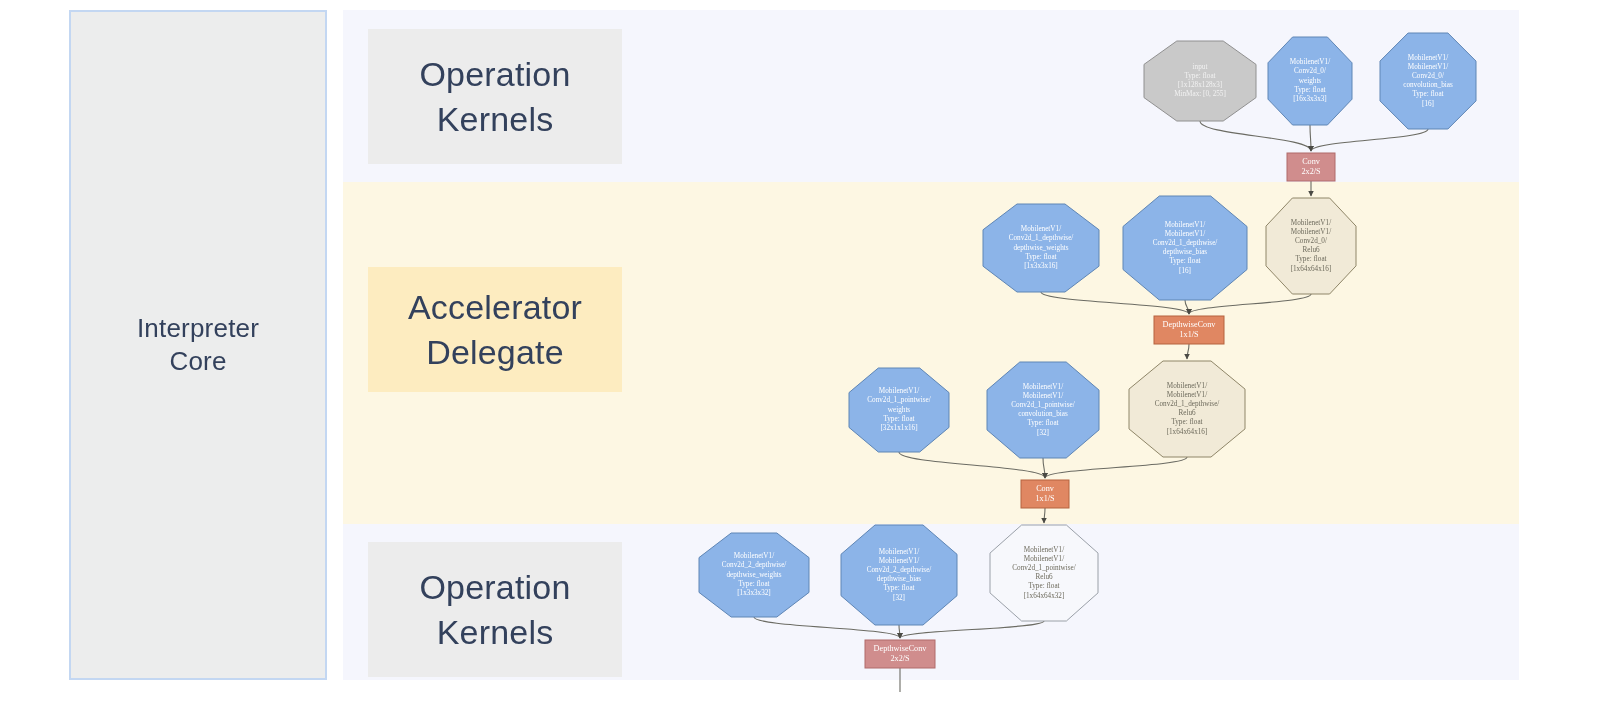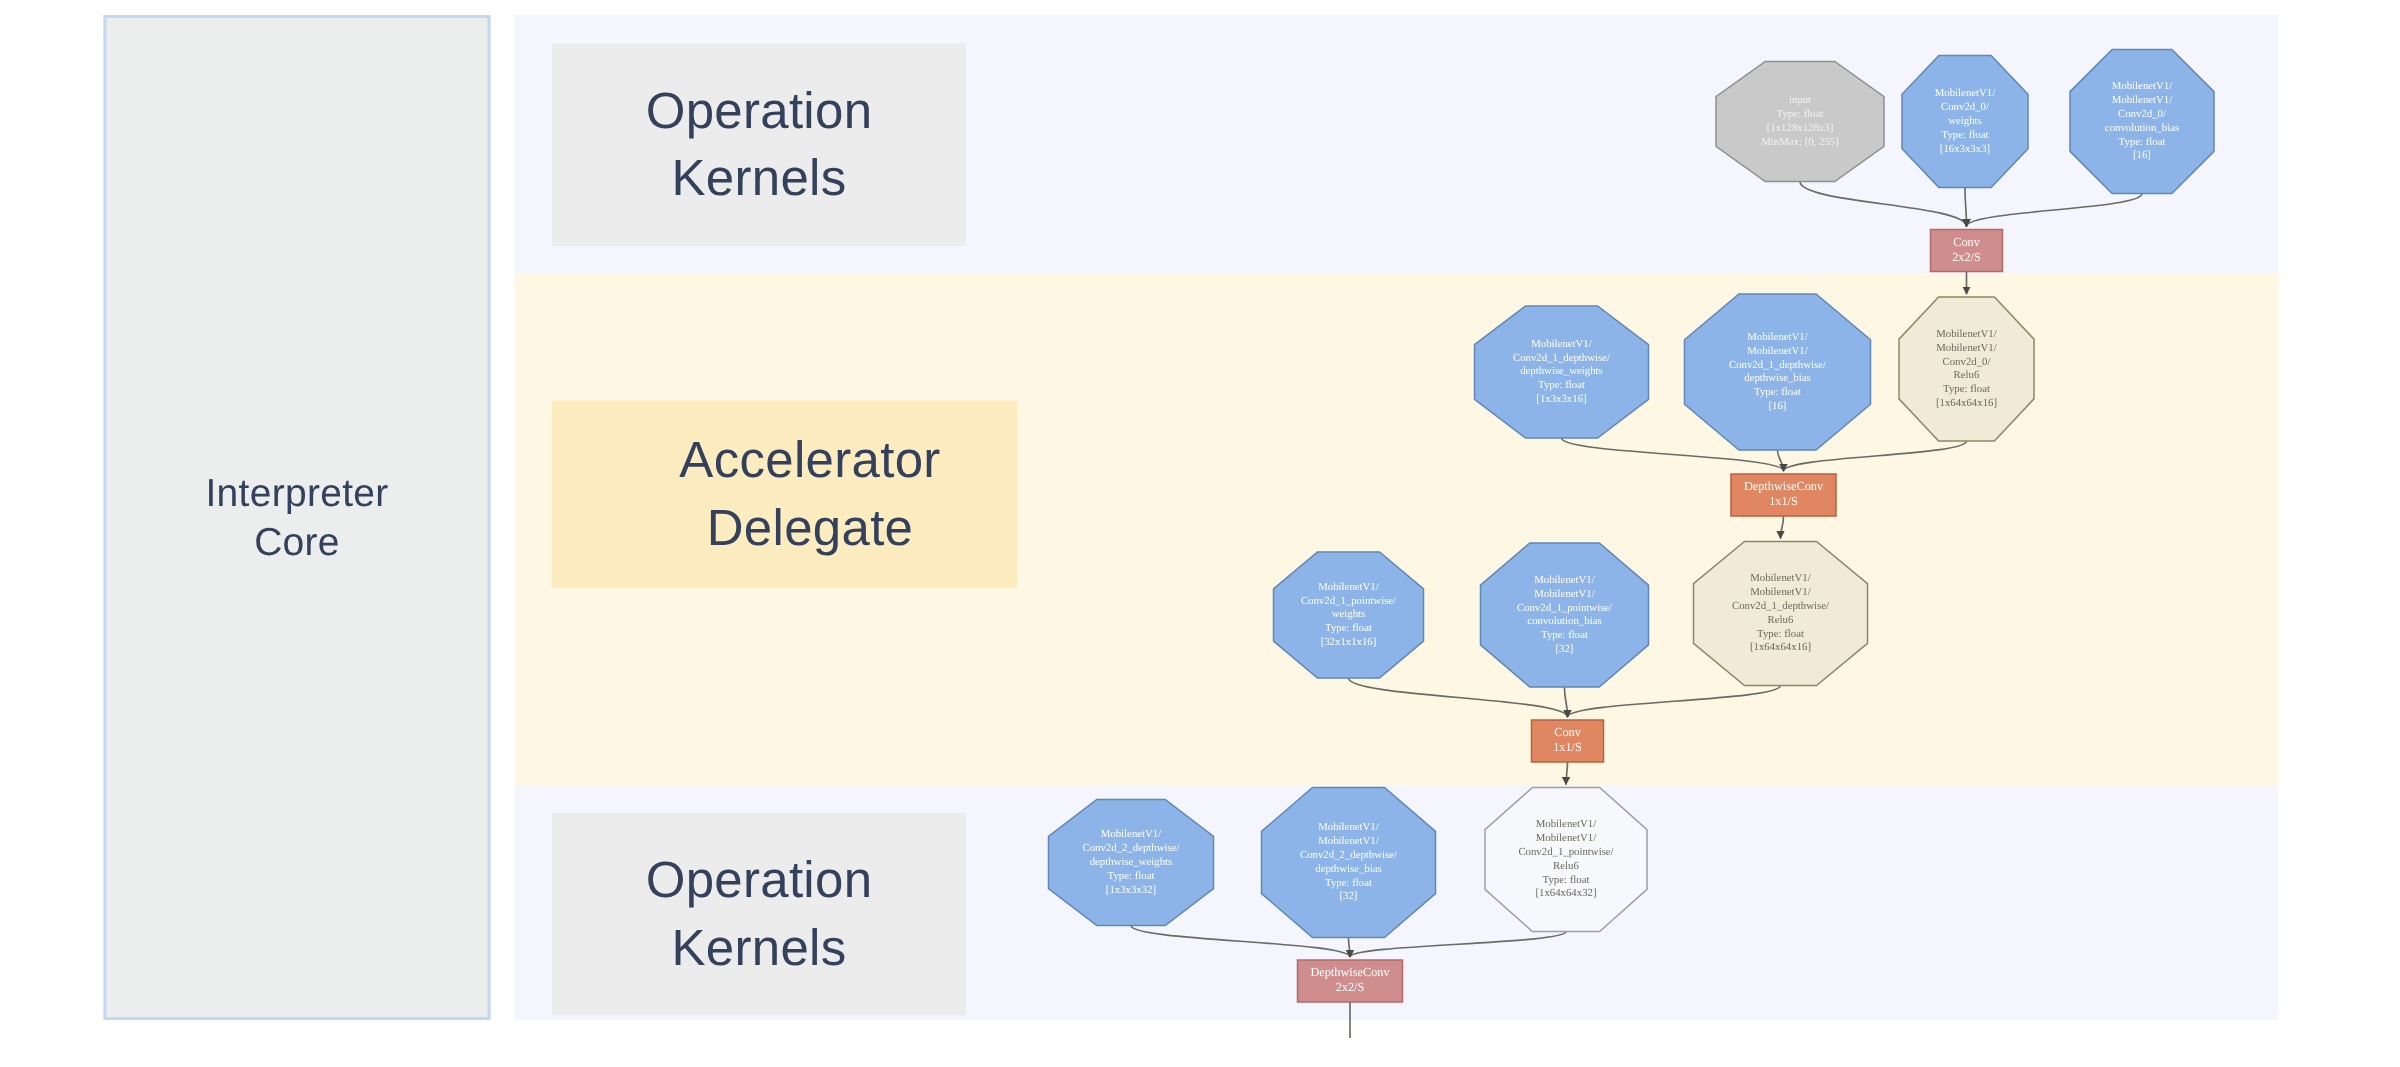--- a/index.html
+++ b/index.html
@@ -57,33 +57,33 @@
   .band.lavender { background: #f5f6fd; }
   .band.cream    { background: #fdf7e3; }
 
   #band-top    { top: 0px;   height: 172px; }
   #band-middle { top: 172px; height: 342px; }
   #band-bottom { top: 514px; height: 156px; }
 
   .band-label {
     position: absolute;
     left: 25px;
-    width: 276px;
+    width: 254px;
     display: flex;
     align-items: center;
     justify-content: center;
     font-size: 34px;
     line-height: 1.3;
     color: #33415c;
     text-align: center;
     white-space: pre-line;
     letter-spacing: .2px;
   }
   .band-label.gray   { background: #ececec; }
-  .band-label.yellow { background: #fdecc0; padding-left: 34px; }
+  .band-label.yellow { background: #fdecc0; }
 
   #label-op-top    { top: 19px;  height: 135px; }
   #label-accel     { top: 85px;  height: 125px; }
   #label-op-bottom { top: 18px;  height: 135px; }
 
   
   #graph-svg {
     position: absolute;
     left: 0; top: 0;
     width: 1176px;

